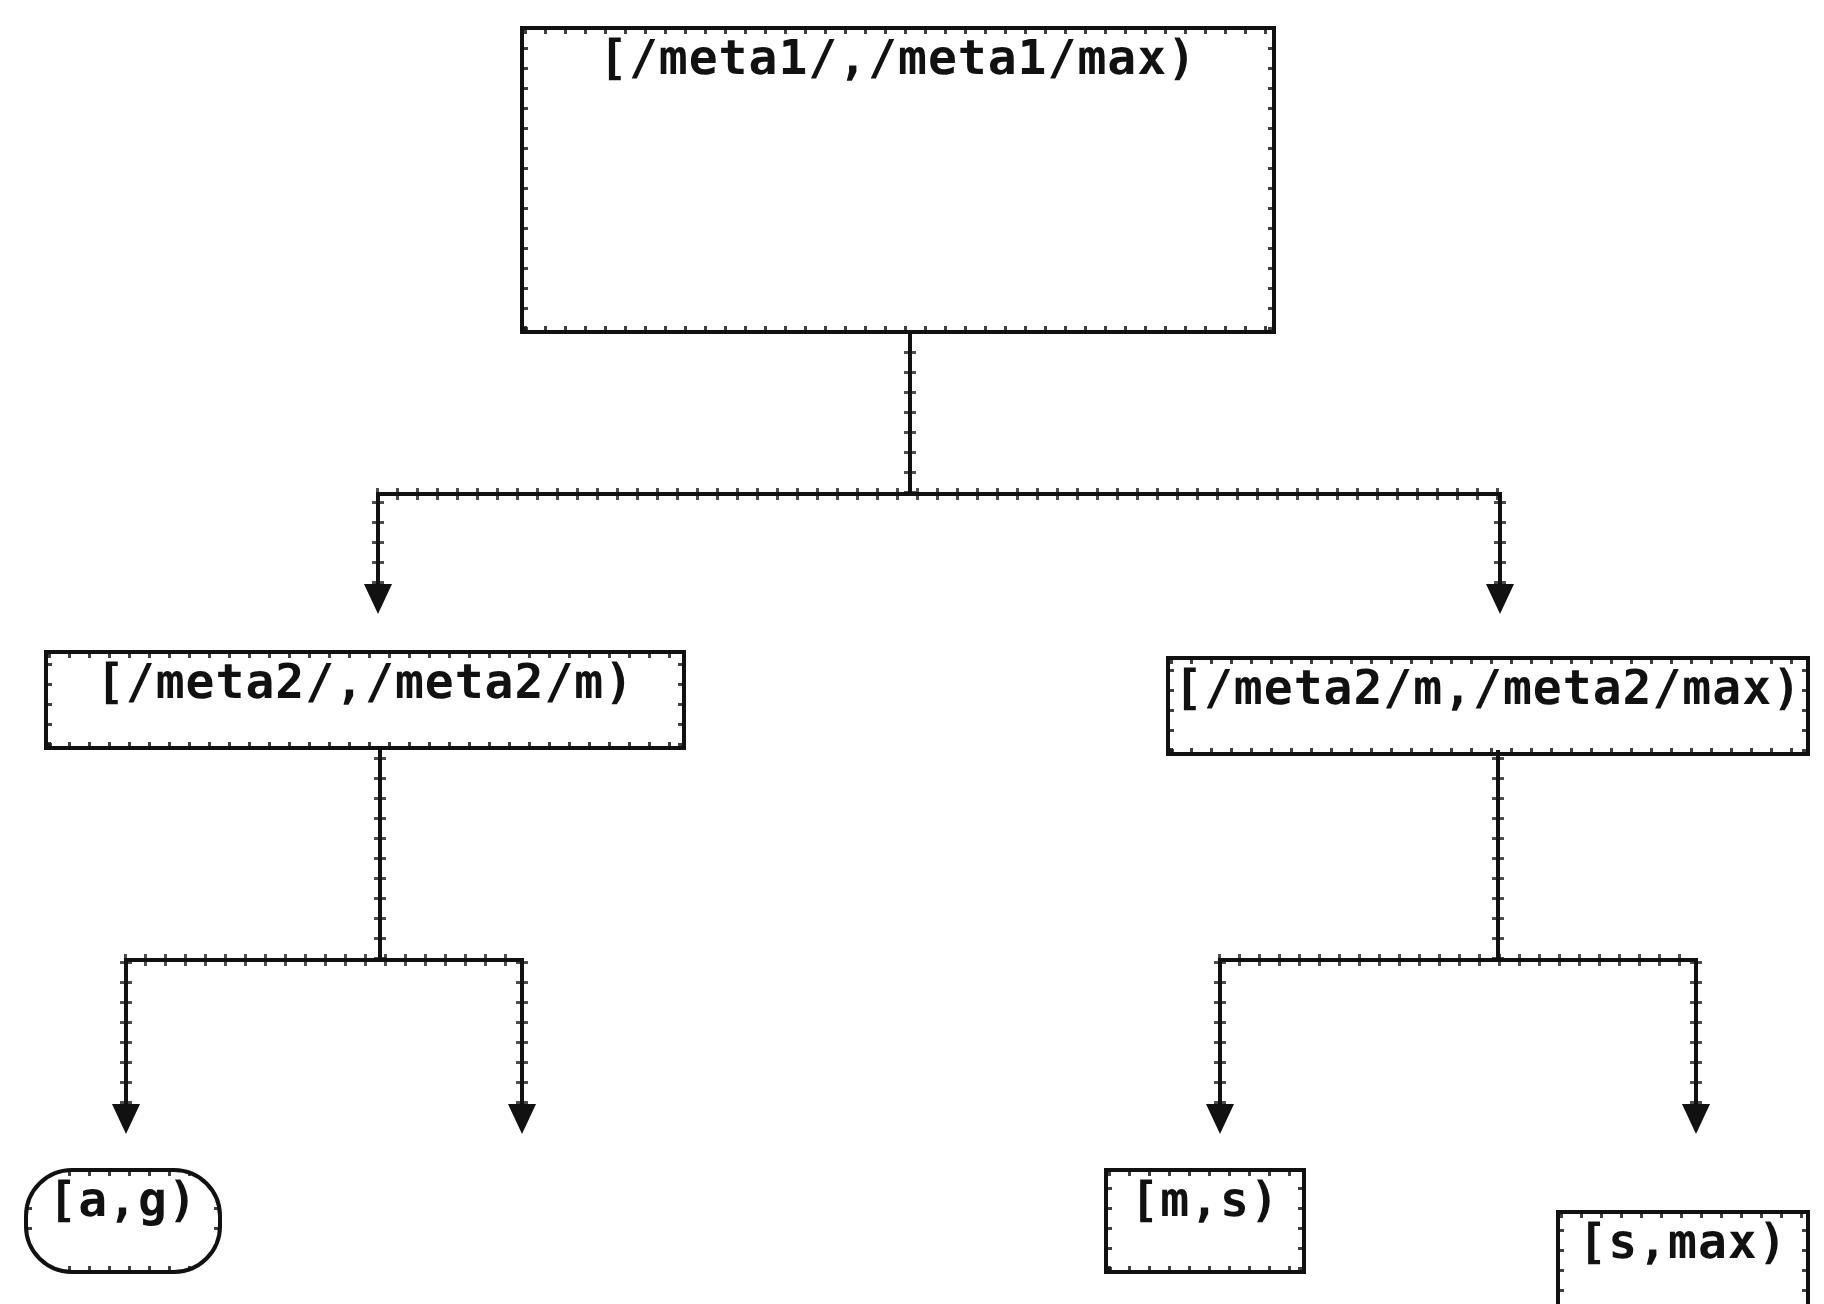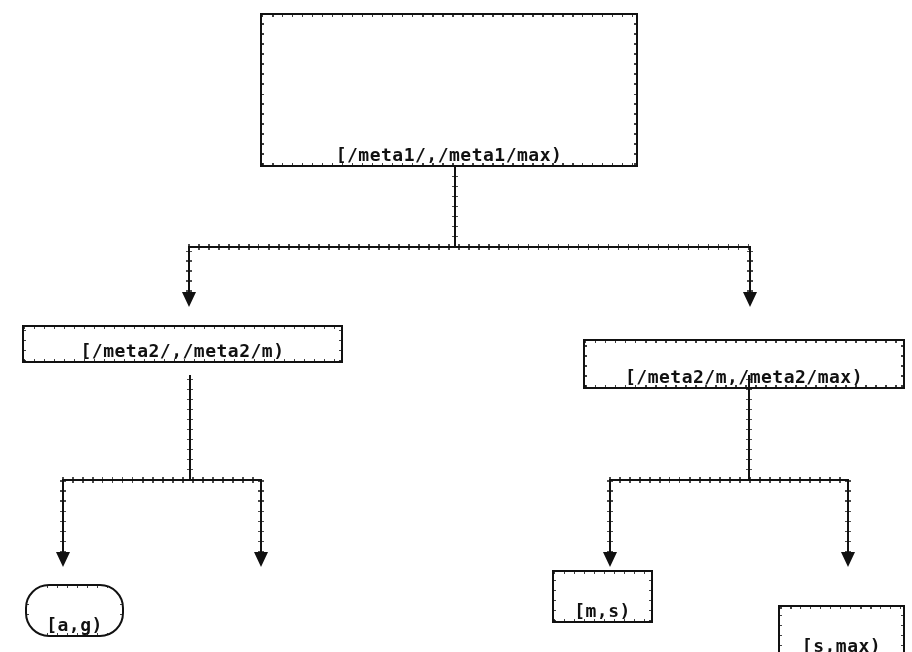--- a/index.html
+++ b/index.html
@@ -15,42 +15,42 @@
     overflow:hidden;
     font-family:"DejaVu Sans Mono","Liberation Mono",monospace;
   }
 
   
   .node{
     position:absolute;
     box-sizing:border-box;
     border:2px solid var(--line);
     background-color:var(--bg);
-    display:flex;align-items:flex-end;justify-content:center;
+    display:flex;align-items:flex-start;justify-content:center;
     font-weight:bold;
-    font-size:18px;
+    font-size:24px;
     letter-spacing:0.5px;
     color:var(--line);
     white-space:nowrap;
     
     background-image:
       repeating-linear-gradient(90deg, rgba(17,17,17,.8) 0 1.5px, transparent 1.5px 10px),
       repeating-linear-gradient(90deg, rgba(17,17,17,.8) 0 1.5px, transparent 1.5px 10px),
       repeating-linear-gradient(0deg,  rgba(17,17,17,.8) 0 1.5px, transparent 1.5px 10px),
       repeating-linear-gradient(0deg,  rgba(17,17,17,.8) 0 1.5px, transparent 1.5px 10px);
     background-size:100% 2px,100% 2px,2px 100%,2px 100%;
     background-position:left top,left bottom,left top,right top;
     background-repeat:no-repeat;
   }
   .node-root   {left:260px;top:13px; width:378px;height:154px;}
-  .node-l2l    {left:22px; top:325px;width:321px;height:38px;}
-  .node-l2r    {left:583px;top:339px;width:322px;height:50px;}
-  .node-ag     {left:25px;  top:584px;width:99px; height:53px;border-radius:24px;}
+  .node-l2l    {left:22px; top:325px;width:321px;height:50px;}
+  .node-l2r    {left:583px;top:328px;width:322px;height:50px;}
+  .node-ag     {left:12px;  top:584px;width:99px; height:53px;border-radius:24px;}
   .node-gm     {left:204px;top:584px;width:100px;height:53px;}
-  .node-ms     {left:552px;top:570px;width:101px;height:53px;}
+  .node-ms     {left:552px;top:584px;width:101px;height:53px;}
   .node-smax   {left:778px;top:605px;width:127px;height:53px;}
 
   
   .line{position:absolute;background:var(--line);}
   .h-line{height:2px;}
   .v-line{width:2px;}
   
   .h-line::after{
     content:"";position:absolute;left:0;right:0;top:-2px;height:6px;
     background:repeating-linear-gradient(90deg, rgba(17,17,17,.75) 0 1.5px, transparent 1.5px 10px);

